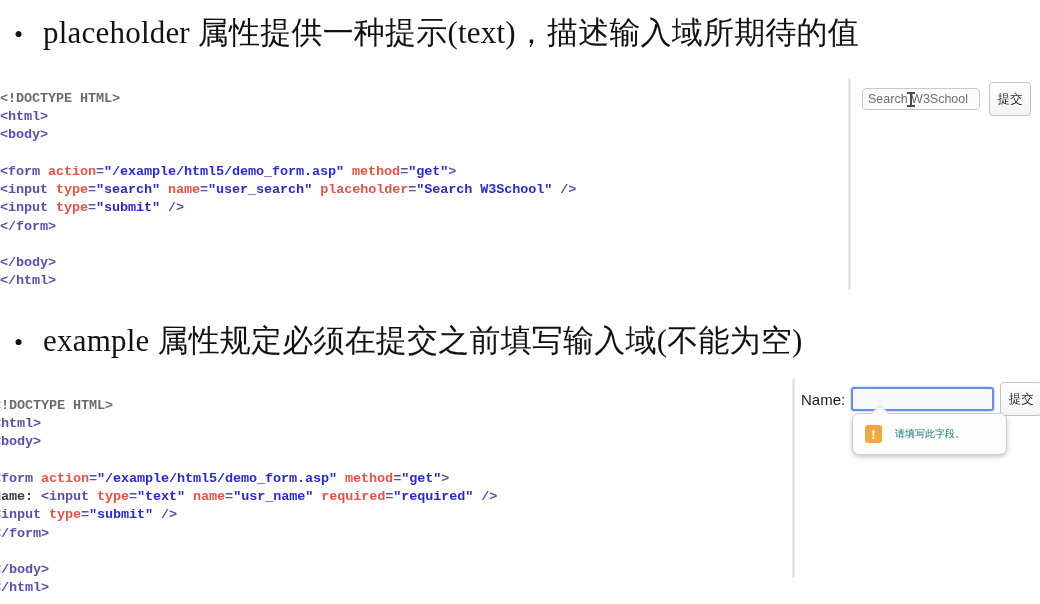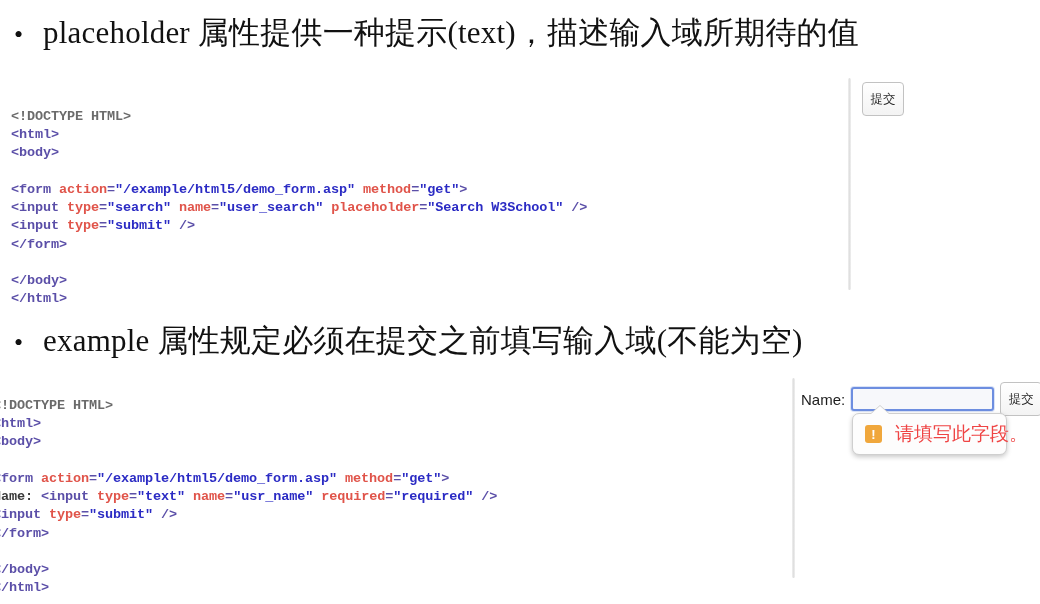--- a/index.html
+++ b/index.html
@@ -44,21 +44,21 @@
   
   .code-block {
     position: absolute;
     font-family: "Liberation Mono", "DejaVu Sans Mono", monospace;
     font-size: 13.5px;
     line-height: 18.3px;
     white-space: pre;
     font-weight: 700;
     letter-spacing: -0.1px;
   }
-  #code-placeholder { left: 0px; top: 94px; margin-left: 11px; }
+  #code-placeholder { left: 0px; top: 76px; }
   #code-required    { left: -7px; top: 383px; }
 
   .tok-doctype { color: #6b6b6b; font-weight: 700; }
   .tok-tag     { color: #5b4fa8; }
   .tok-attr    { color: #e0544a; }
   .tok-val     { color: #2b2bc4; }
   .tok-plain   { color: #3a3a3a; }
 
   
   .divider {
@@ -194,22 +194,22 @@
     justify-content: center;
     color: #ffffff;
     font-family: "Liberation Sans", sans-serif;
     font-size: 13px;
     font-weight: 700;
     line-height: 1;
     flex: none;
   }
   #tooltip-message {
     font-family: Liberation Serif, serif;
-    font-size: 19px;
-    color: #ef4444;
+    font-size: 10px;
+    color: #0f766e;
     white-space: nowrap;
   }
 </style>
 </head>
 <body>
 
 <div class="bullet-line" id="bullet-placeholder">
   <span class="bullet-dot">•</span>
   <span class="bullet-text">placeholder 属性提供一种提示(text)，描述输入域所期待的值</span>
 </div>
@@ -222,20 +222,24 @@
 <span class="tok-tag">&lt;input </span><span class="tok-attr">type</span><span class="tok-tag">=</span><span class="tok-val">"search"</span><span class="tok-tag"> </span><span class="tok-attr">name</span><span class="tok-tag">=</span><span class="tok-val">"user_search"</span><span class="tok-tag"> </span><span class="tok-attr">placeholder</span><span class="tok-tag">=</span><span class="tok-val">"Search W3School"</span><span class="tok-tag"> /&gt;</span>
 <span class="tok-tag">&lt;input </span><span class="tok-attr">type</span><span class="tok-tag">=</span><span class="tok-val">"submit"</span><span class="tok-tag"> /&gt;</span>
 <span class="tok-tag">&lt;/form&gt;</span>
 <span class="tok-plain"></span>
 <span class="tok-tag">&lt;/body&gt;</span>
 <span class="tok-tag">&lt;/html&gt;</span></pre>
 
 <div class="divider" id="divider-top"></div>
 
 <div id="widget-search">
+  <div class="text-input" id="search-input">
+    <span>Search W3School</span>
+    <span class="caret-overlay"></span>
+  </div>
   <div class="submit-button" id="search-submit">提交</div>
 </div>
 
 <div class="bullet-line" id="bullet-required">
   <span class="bullet-dot">•</span>
   <span class="bullet-text">example 属性规定必须在提交之前填写输入域(不能为空)</span>
 </div>
 
 <pre class="code-block" id="code-required"><span class="tok-doctype">&lt;!DOCTYPE HTML&gt;</span>
 <span class="tok-tag">&lt;html&gt;</span>

